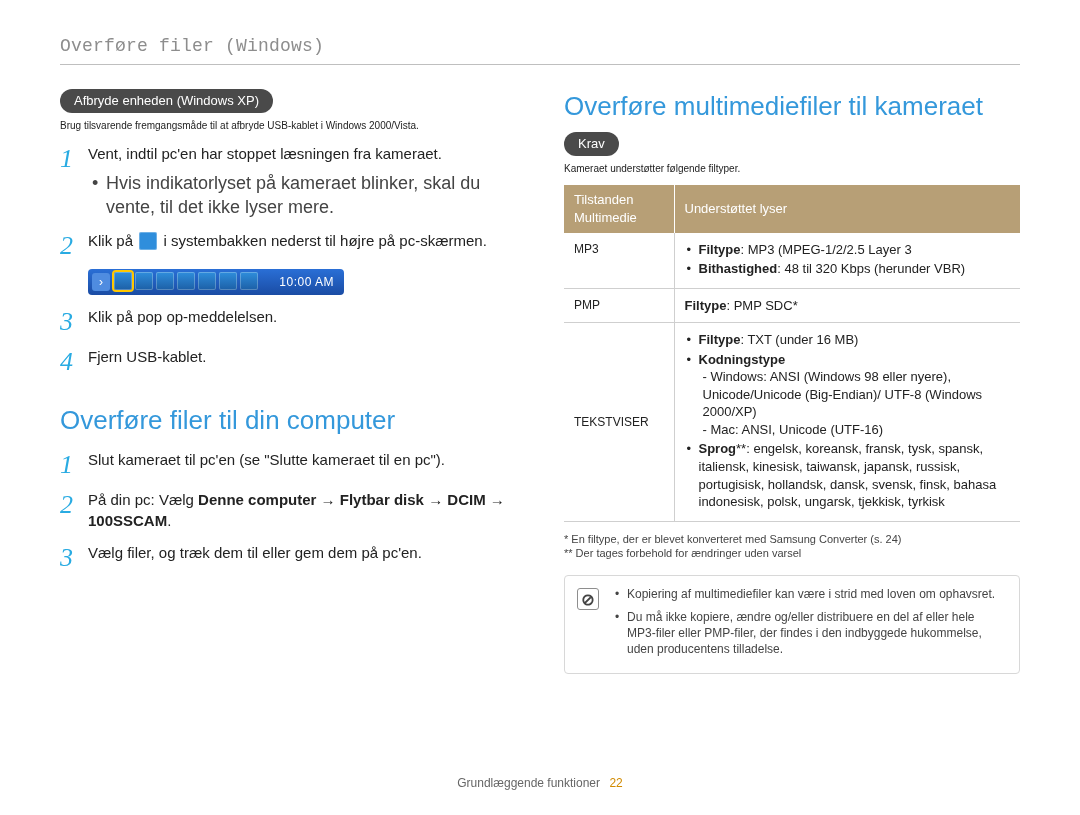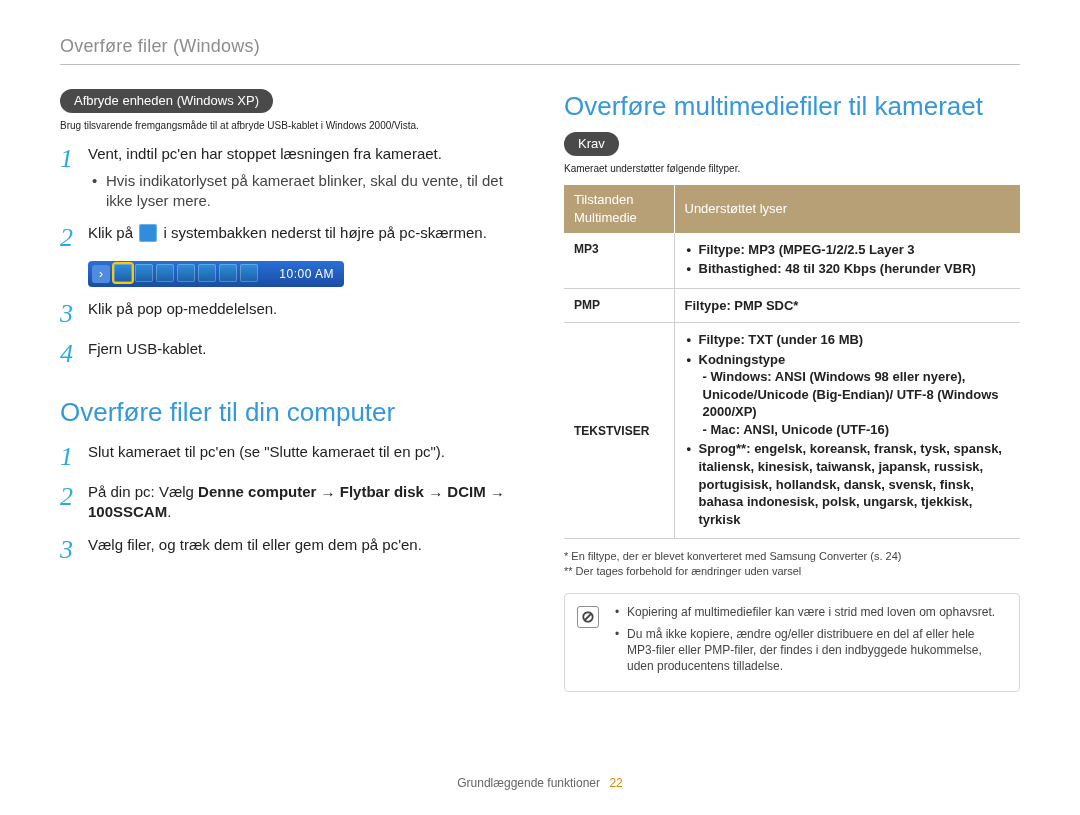--- a/index.html
+++ b/index.html
@@ -20,21 +20,21 @@
   }
   .page{
     width:1080px;
     height:815px;
     margin:0 auto;
     position:relative;
     background:#fff;
     padding:34px 60px 30px 60px;
   }
   .running-head{
-    font-family:Liberation Sans, sans-serif;
+    font-family:Liberation Mono, monospace;
     color:#8d8d8d;
     font-size:18px;
     letter-spacing:.2px;
   }
   .hr{
     border:none;
     border-top:1px solid #bfbfbf;
     margin:6px 0 24px 0;
   }
   .cols{
@@ -78,21 +78,21 @@
     font-size:15px;
     color:#222;
   }
   .bullets{
     margin:6px 0 0 0;
     padding-left:18px;
     list-style:none;
   }
   .bullets li{
     position:relative;
-    font-size:15px;
+    font-size:18px;
     color:#444;
   }
   .bullets li::before{
     content:"•";
     position:absolute;
     left:-14px;
     top:0;
   }
   .tray-img{
     margin:10px 0 4px 28px;
@@ -139,21 +139,20 @@
     color:#fff;
     font-weight:400;
     text-align:left;
     padding:6px 10px;
   }
   .tbl th.first{width:110px;border-right:1px solid #fff;}
   .tbl td{
     border-bottom:1px solid var(--border);
     padding:8px 10px;
     vertical-align:top;
-    font-weight:bold;
   }
   .tbl td.first{border-right:1px solid var(--border);font-size:12px;}
   .tbl ul{
     margin:0;padding:0 0 0 14px;list-style:none;
   }
   .tbl ul li{position:relative;margin-bottom:2px;}
   .tbl ul li::before{content:"•";position:absolute;left:-12px;}
   .tbl .sub{margin-left:4px;}
   .foot-notes{
     font-size:11px;color:#444;margin-top:10px;

